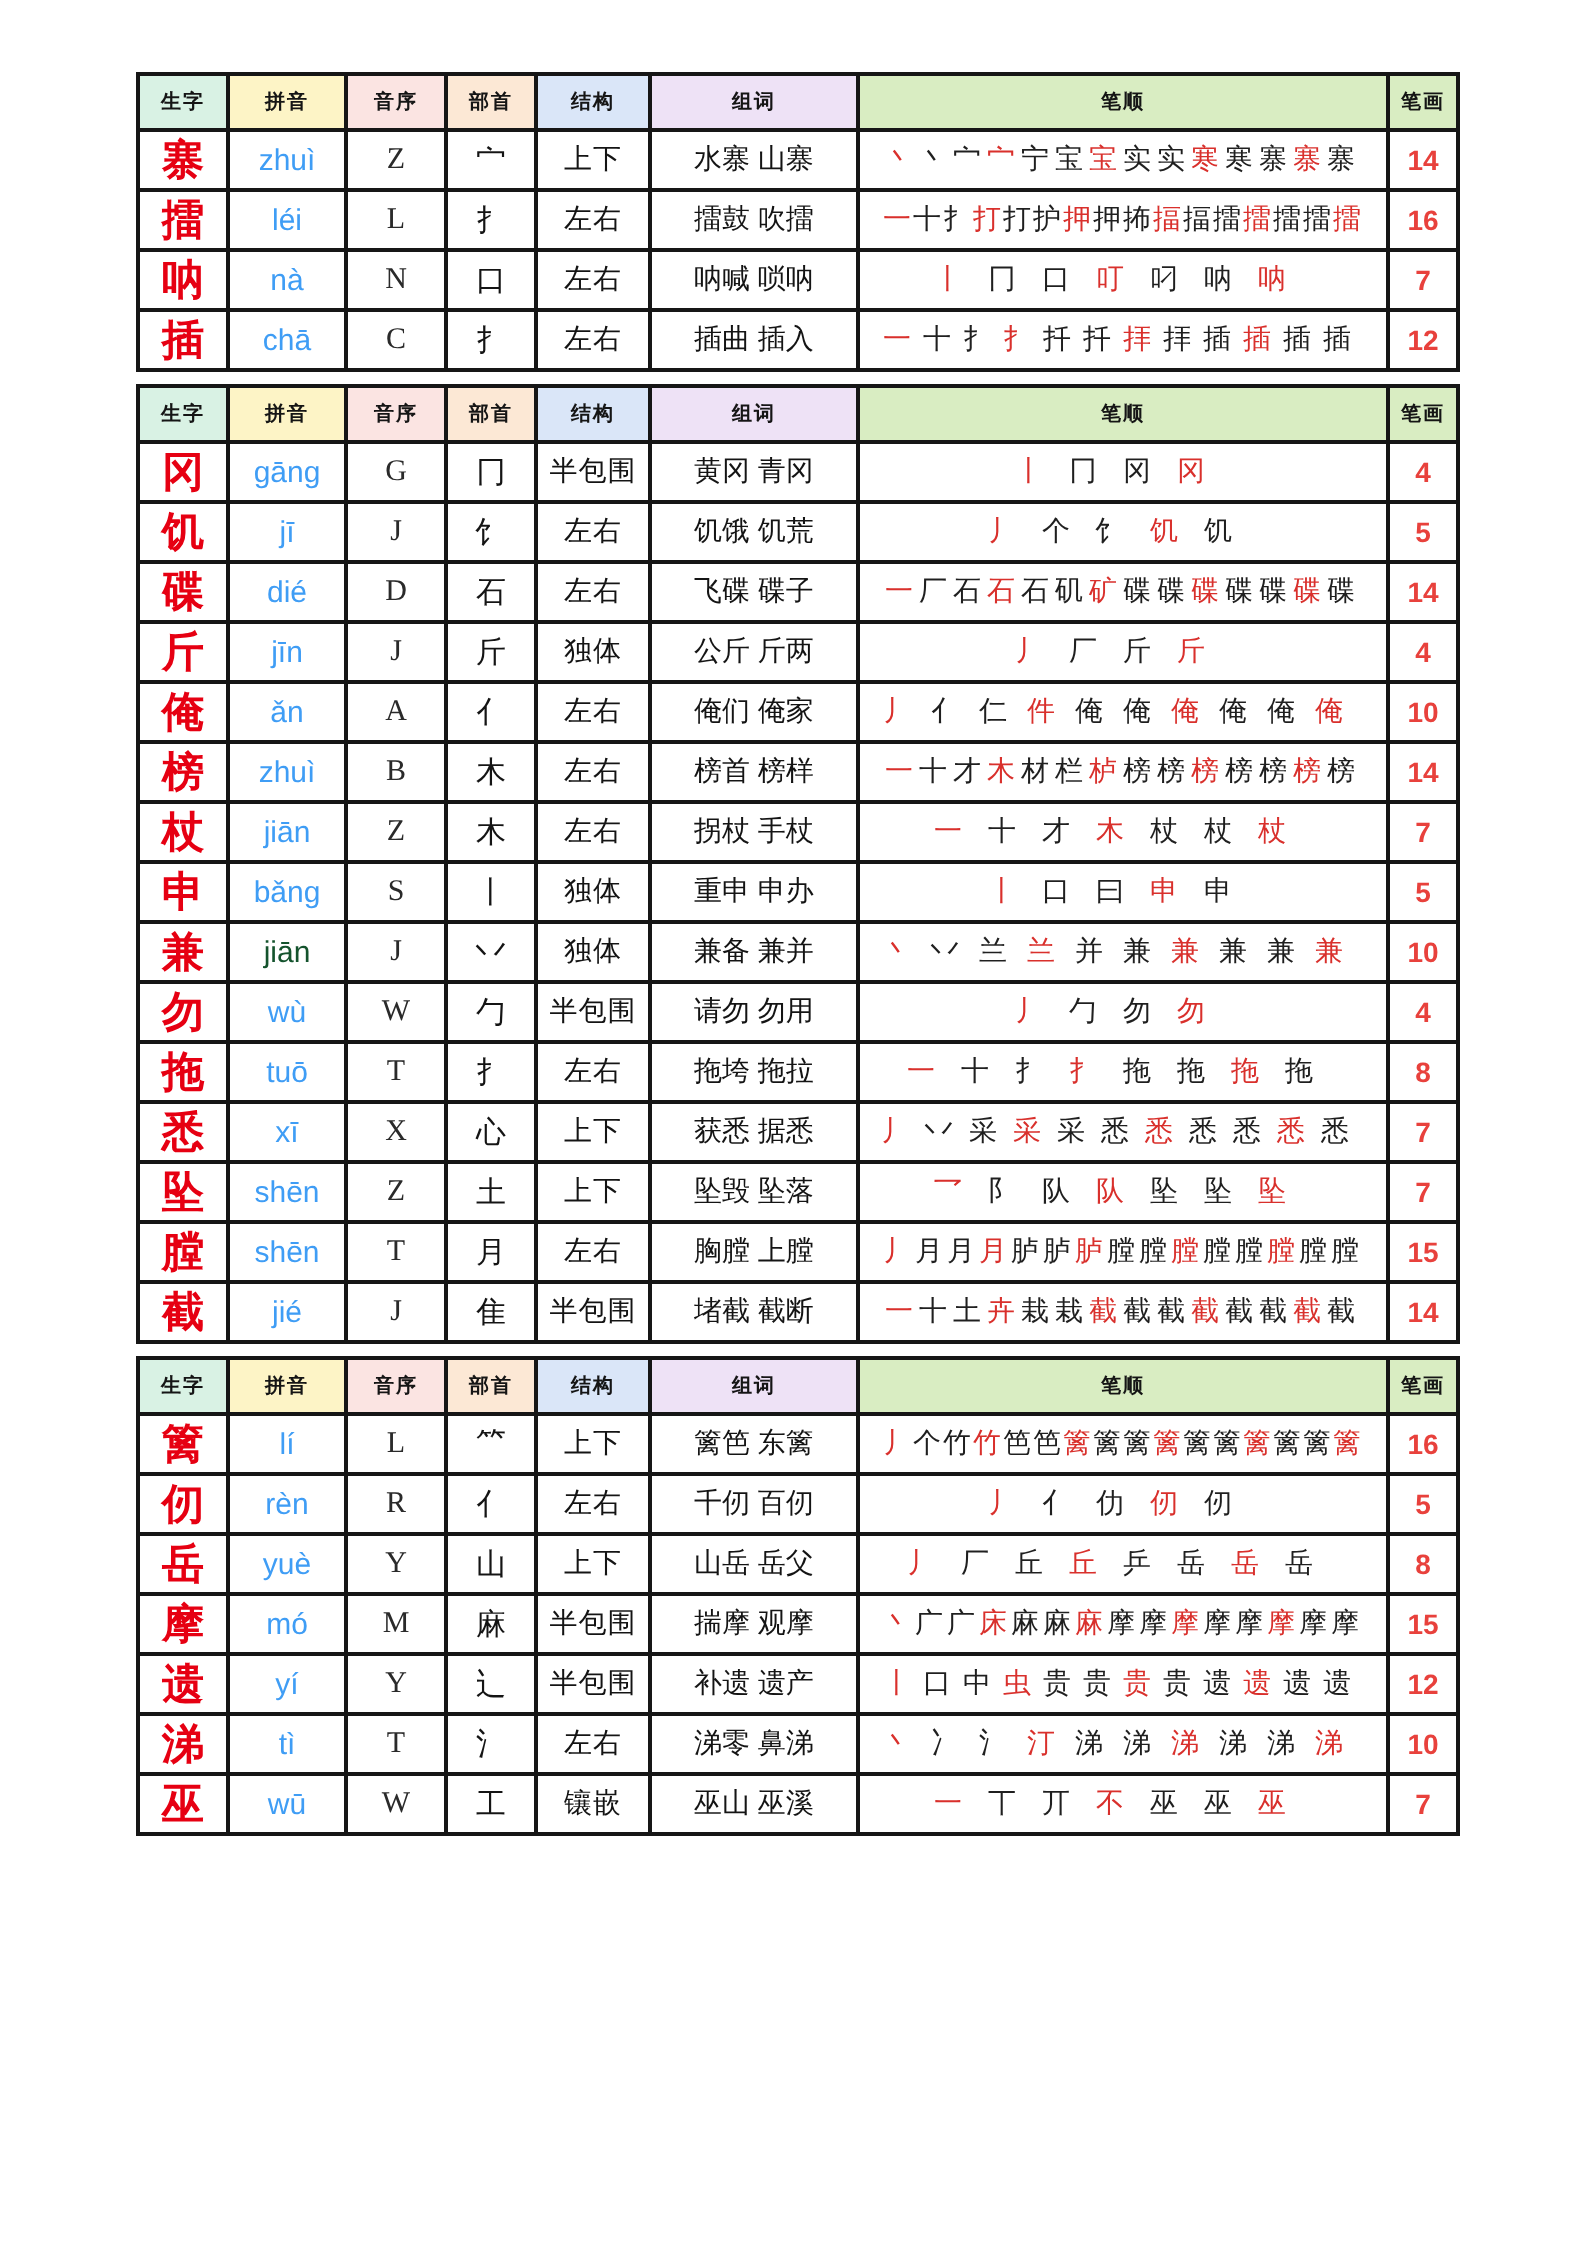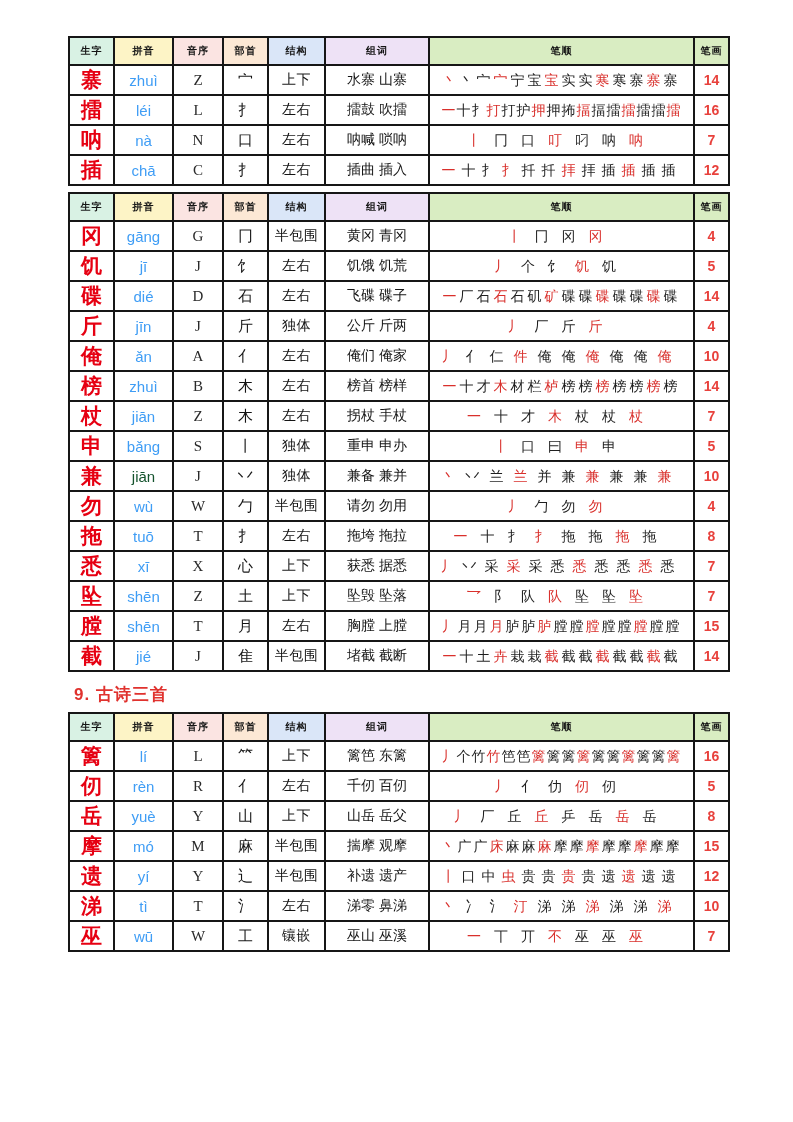--- a/index.html
+++ b/index.html
@@ -311,21 +311,20 @@
             <td class="c-pinyin" style="color: rgb(63, 157, 245);">jié</td>
             <td class="c-letter">J</td>
             <td class="c-radical">隹</td>
             <td class="c-structure">半包围</td>
             <td class="c-words">堵截 截断</td>
             <td class="c-strokes"><span class="stroke-glyph" style="margin-right: 3px; color: rgb(217, 48, 44);">一</span><span class="stroke-glyph" style="margin-right: 3px; color: rgb(31, 31, 31);">十</span><span class="stroke-glyph" style="margin-right: 3px; color: rgb(31, 31, 31);">土</span><span class="stroke-glyph" style="margin-right: 3px; color: rgb(217, 48, 44);">卉</span><span class="stroke-glyph" style="margin-right: 3px; color: rgb(31, 31, 31);">栽</span><span class="stroke-glyph" style="margin-right: 3px; color: rgb(31, 31, 31);">栽</span><span class="stroke-glyph" style="margin-right: 3px; color: rgb(217, 48, 44);">截</span><span class="stroke-glyph" style="margin-right: 3px; color: rgb(31, 31, 31);">截</span><span class="stroke-glyph" style="margin-right: 3px; color: rgb(31, 31, 31);">截</span><span class="stroke-glyph" style="margin-right: 3px; color: rgb(217, 48, 44);">截</span><span class="stroke-glyph" style="margin-right: 3px; color: rgb(31, 31, 31);">截</span><span class="stroke-glyph" style="margin-right: 3px; color: rgb(31, 31, 31);">截</span><span class="stroke-glyph" style="margin-right: 3px; color: rgb(217, 48, 44);">截</span><span class="stroke-glyph" style="margin-right: 3px; color: rgb(31, 31, 31);">截</span></td>
             <td class="c-count" style="color: rgb(232, 65, 60);">14</td>
           </tr>
         </tbody>
       </table>
-      <div class="section-label" style="color: rgb(224, 50, 46);">9. 古诗三首</div>
       <table class="chars-table follow">
         <colgroup>
           <col style="width: 45px;">
           <col style="width: 59px;">
           <col style="width: 50px;">
           <col style="width: 45px;">
           <col style="width: 57px;">
           <col style="width: 104px;">
           <col style="width: 265px;">
           <col style="width: 35px;">

